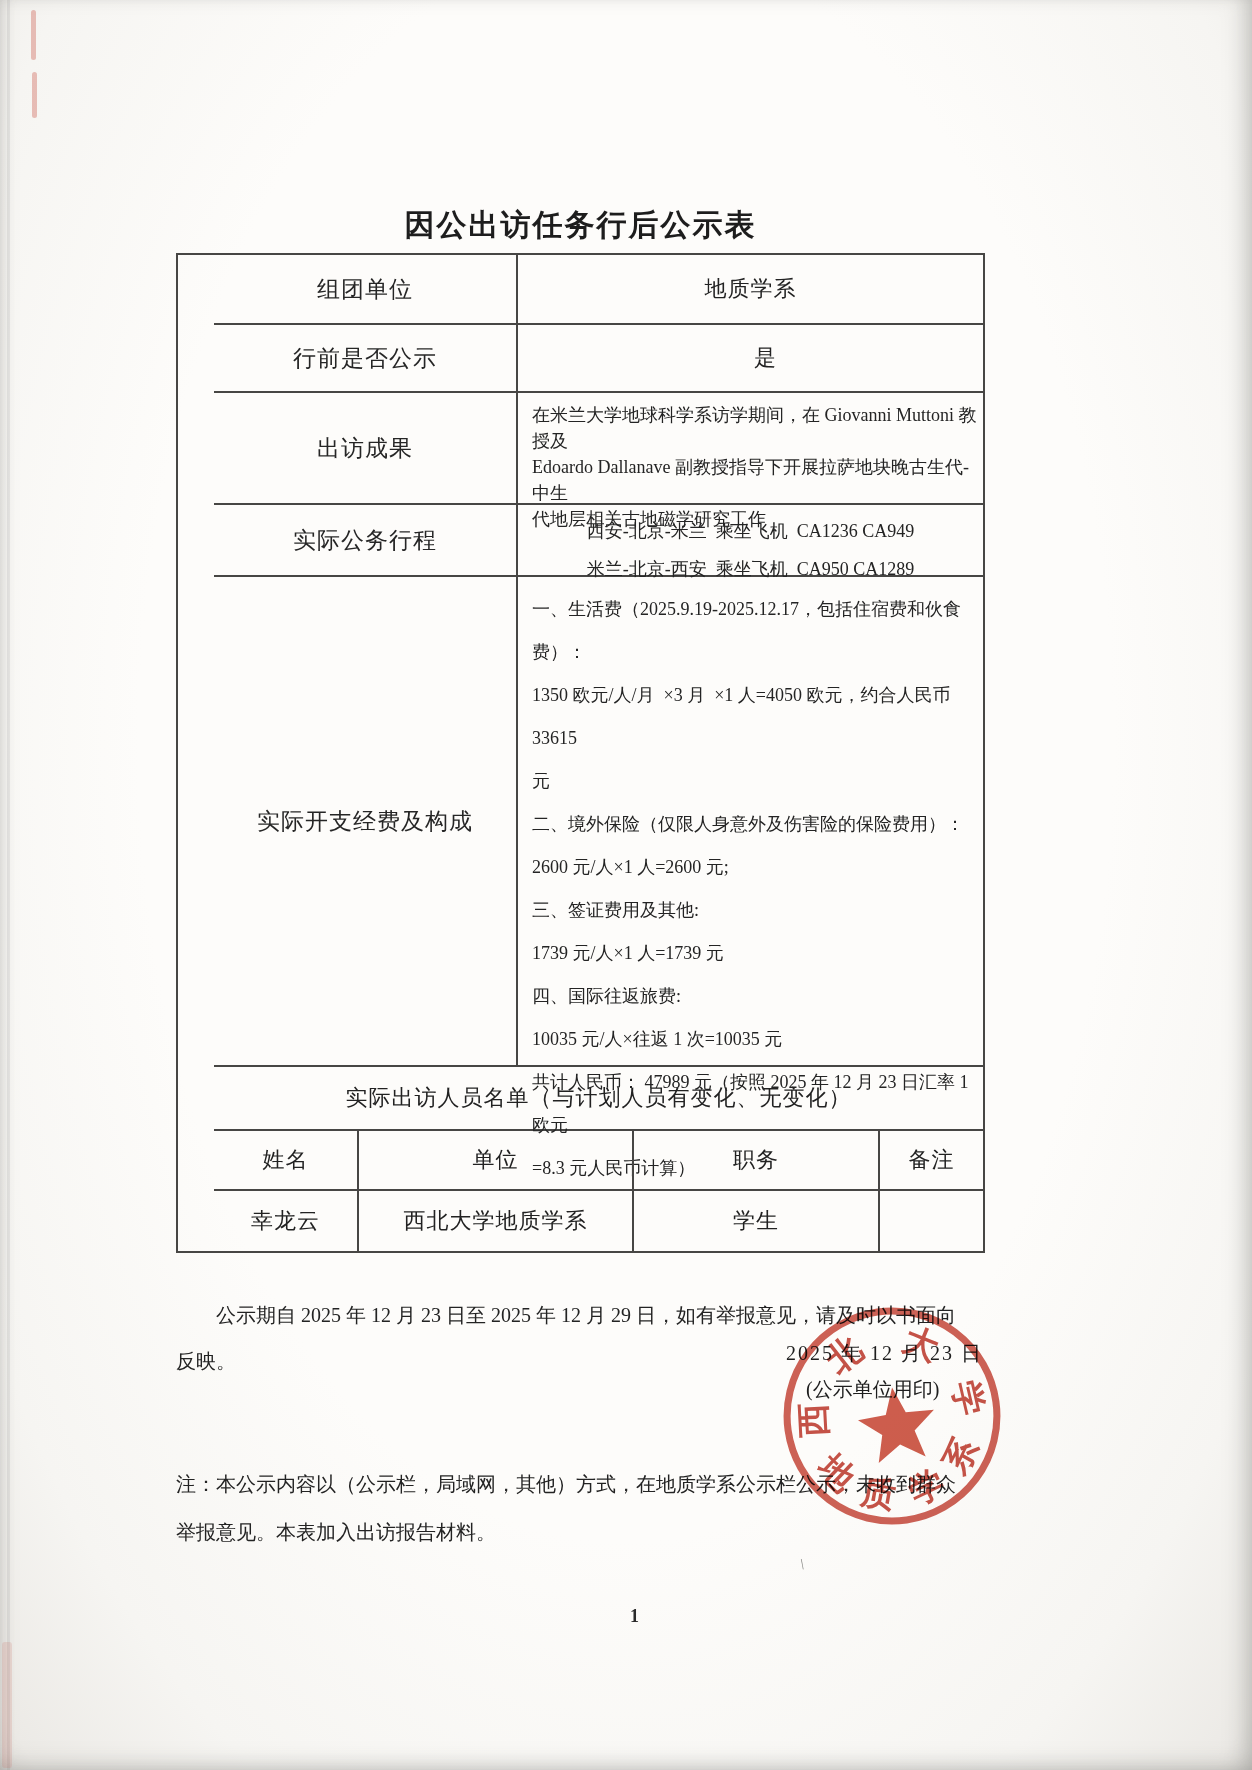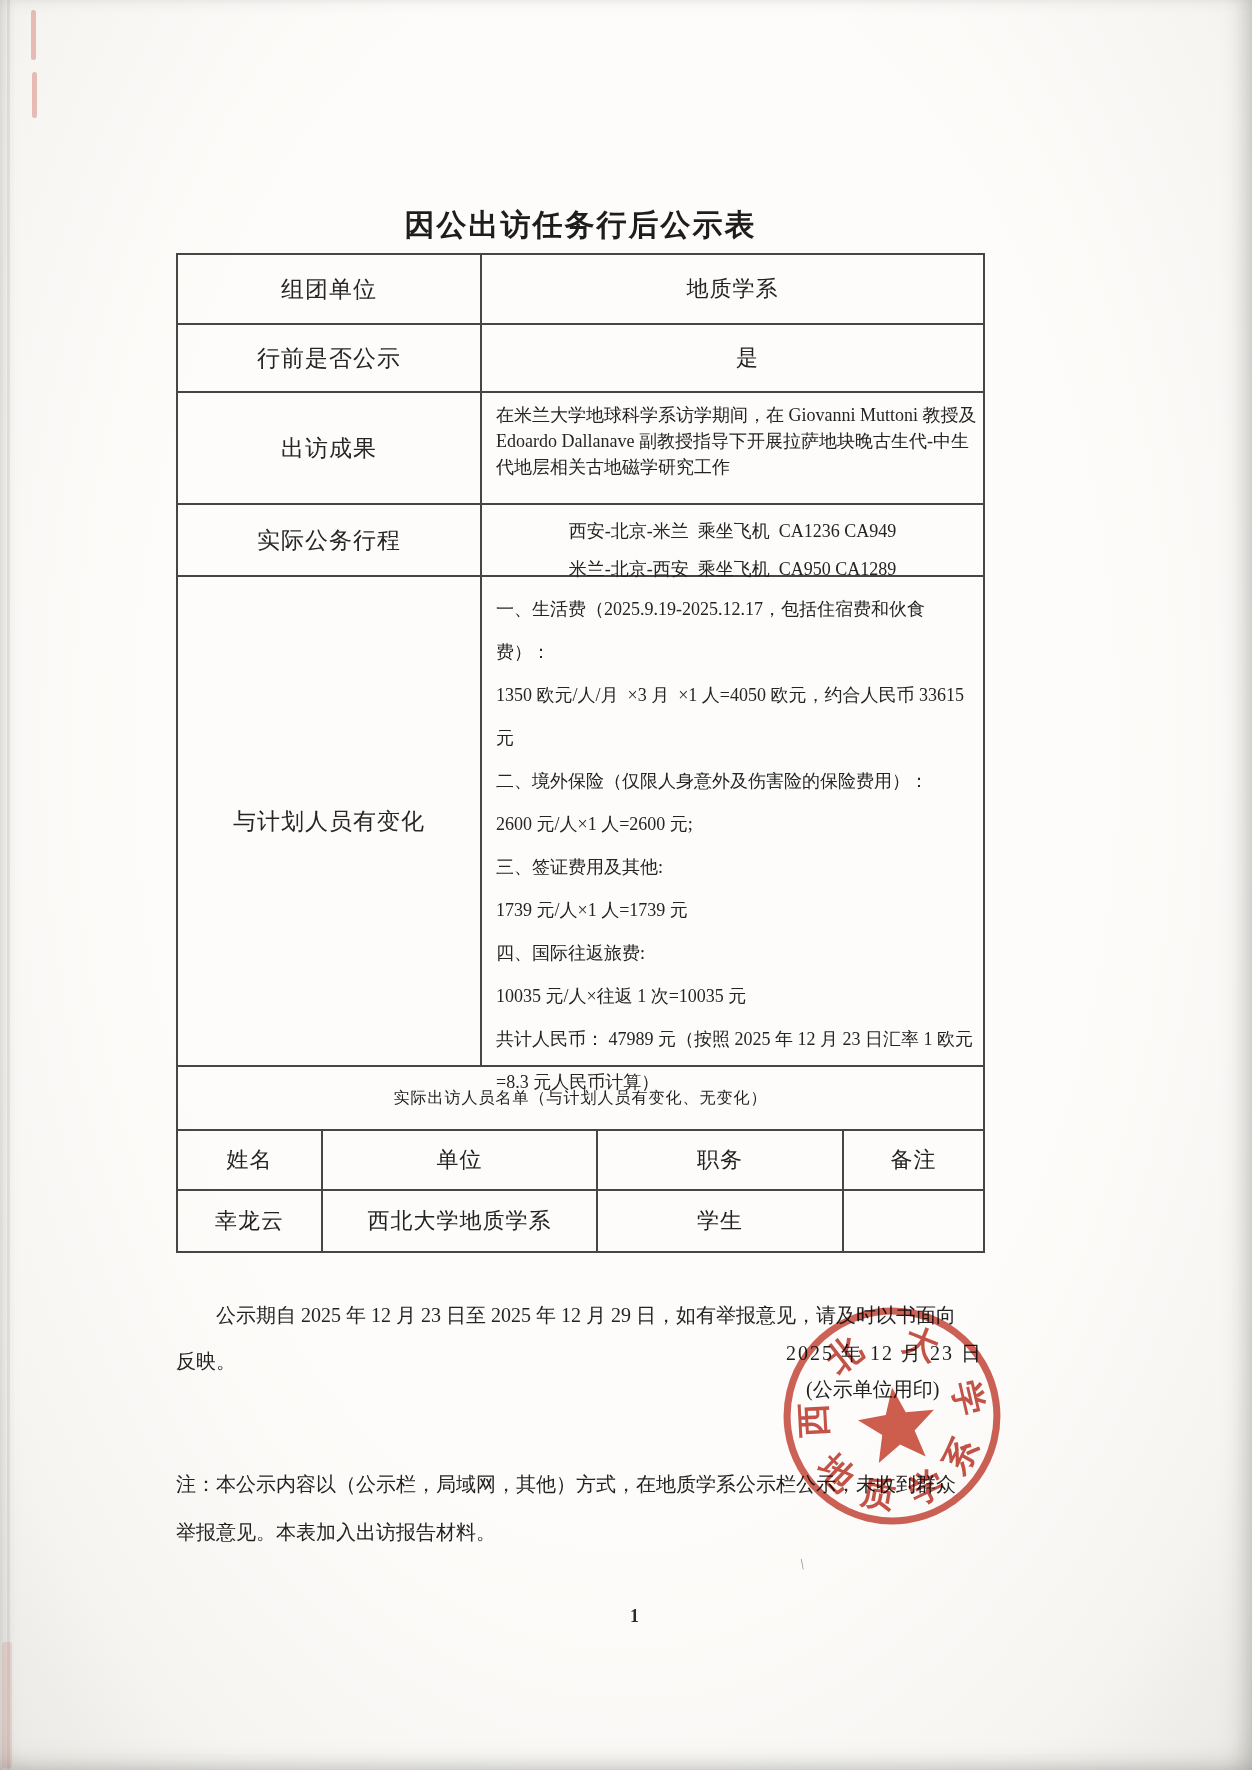--- a/index.html
+++ b/index.html
@@ -20,42 +20,42 @@
   .red-mark { position:absolute; background:rgba(200,75,62,0.34); border-radius:3px; }
   .rm1 { left:31px; top:10px;  width:5px; height:50px; }
   .rm2 { left:32px; top:72px;  width:5px; height:46px; }
   .rm3 { left:2px;  top:1642px; width:10px; height:126px; background:rgba(198,92,80,0.16); }
 
   .title {
     position:absolute; left:176px; top:205px; width:809px;
     text-align:center; font-size:30px; font-weight:700; letter-spacing:2px; color:#1d1d1d;
   }
 
-  .tbl { position:absolute; left:176px; top:253px; width:809px; border:2px solid #474644; }
+  .tbl { position:absolute; left:176px; top:253px; width:809px; border:2px solid #474644;padding-left:36px; }
   .trow { display:flex; border-top:2px solid #474644; }
   .trow:first-child { border-top:none; }
   .h-r1 { height:68px; } .h-r2 { height:68px;gap:30px; } .h-r3 { height:112px; }
   .h-r4 { height:72px; } .h-r5 { height:490px; }
   .h-banner { height:64px; } .h-phead { height:60px; } .h-pdata { height:62px; }
 
   .lcell {
     width:304px; flex:0 0 304px; border-right:2px solid #474644;
     display:flex; align-items:center; justify-content:center;
     font-size:23px; letter-spacing:1px; color:#262626;
   }
   .vcell { flex:1; min-width:0; }
   .vcenter { display:flex; align-items:center; justify-content:center; font-size:22px; letter-spacing:1px; }
   .vtext {
     font-size:18px; white-space:pre-wrap; color:#242424;
   }
   .v-achv { padding:9px 6px 0 14px; line-height:26px; }
   .v-itin { padding:7px 4px 0 4px; line-height:38px; text-align:center; }
   .v-exp  { padding:11px 6px 0 14px; line-height:43px; }
 
-  .banner-cell { flex:1; display:flex; align-items:center; justify-content:center; font-size:16px; letter-spacing:1px; }
+  .banner-cell { flex:1; display:flex; align-items:center; justify-content:center; font-size:22px; letter-spacing:1px; }
 
   .pcell { display:flex; align-items:center; justify-content:center; font-size:22px; border-right:2px solid #474644; letter-spacing:1px; }
   .pc1 { width:145px; flex:0 0 145px; }
   .pc2 { width:275px; flex:0 0 275px; }
   .pc3 { width:246px; flex:0 0 246px; }
   .pc4 { flex:1; border-right:none; }
 
   .notice {
     position:absolute; left:176px; top:1292px; width:846px;
     font-size:20px; line-height:46px; text-indent:40px;
@@ -102,21 +102,21 @@
       <div class="vcell vtext v-achv">在米兰大学地球科学系访学期间，在 Giovanni Muttoni 教授及
 Edoardo Dallanave 副教授指导下开展拉萨地块晚古生代-中生
 代地层相关古地磁学研究工作</div>
     </div>
     <div class="trow h-r4">
       <div class="lcell">实际公务行程</div>
       <div class="vcell vtext v-itin">西安-北京-米兰  乘坐飞机  CA1236 CA949
 米兰-北京-西安  乘坐飞机  CA950 CA1289</div>
     </div>
     <div class="trow h-r5">
-      <div class="lcell">与计划人员有变化</div>
+      <div class="lcell">实际开支经费及构成</div>
       <div class="vcell vtext v-exp">一、生活费（2025.9.19-2025.12.17，包括住宿费和伙食费）：
 1350 欧元/人/月  ×3 月  ×1 人=4050 欧元，约合人民币 33615
 元
 二、境外保险（仅限人身意外及伤害险的保险费用）：
 2600 元/人×1 人=2600 元;
 三、签证费用及其他:
 1739 元/人×1 人=1739 元
 四、国际往返旅费:
 10035 元/人×往返 1 次=10035 元
 共计人民币： 47989 元（按照 2025 年 12 月 23 日汇率 1 欧元

